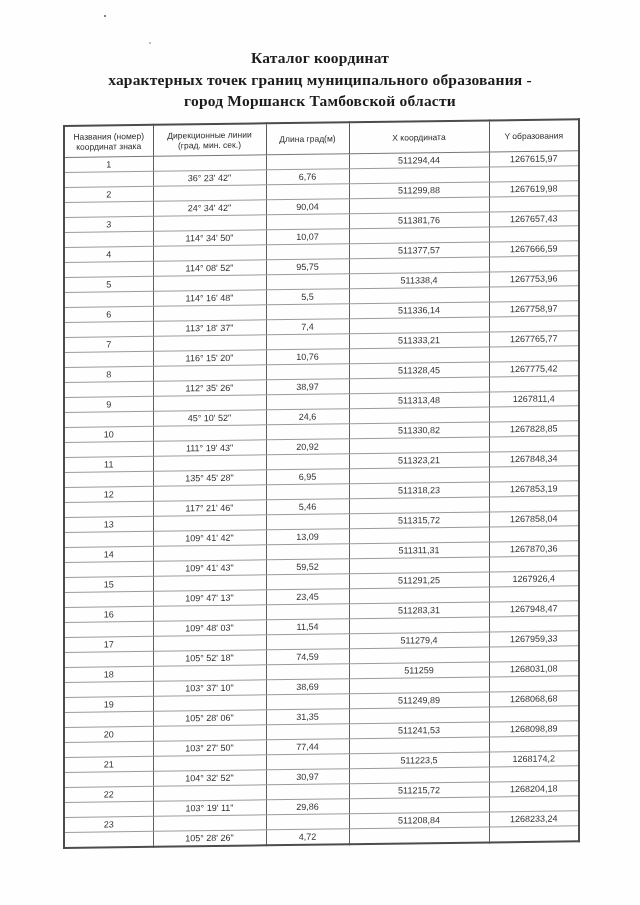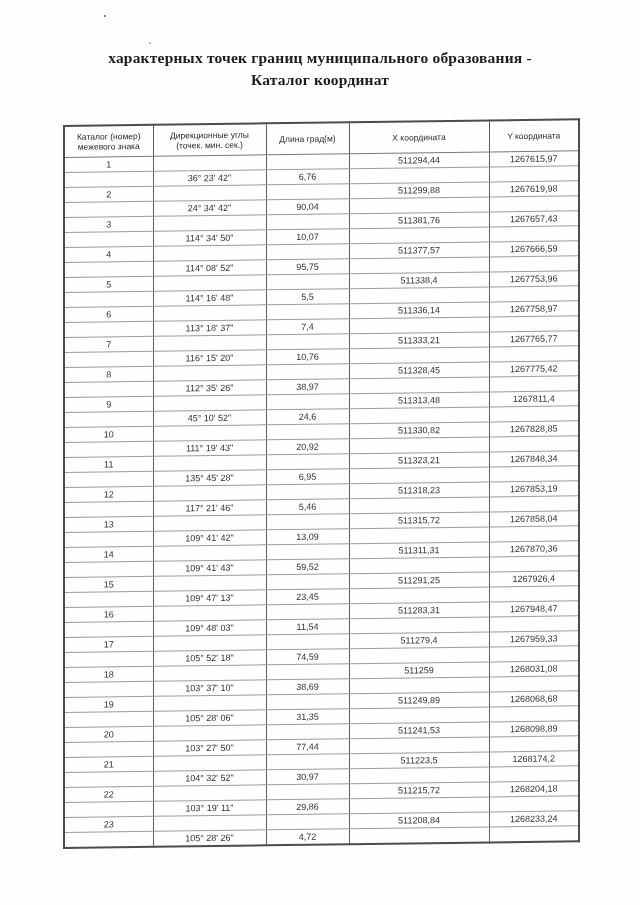--- a/index.html
+++ b/index.html
@@ -86,39 +86,40 @@
   }
 </style>
 </head>
 <body>
 
 <div class="page">
   <div class="speck s1"></div>
   <div class="speck s2"></div>
 
   <div class="title">
+    <div>Каталог координат</div>
     <div>характерных точек границ муниципального образования -</div>
-    <div>Каталог координат</div>
+    <div>город Моршанск Тамбовской области</div>
   </div>
 
   <table class="coords">
     <colgroup>
       <col class="c1">
         <col class="c2">
         <col class="c3">
         <col class="c4">
         <col class="c5">
     </colgroup>
     <thead>
       <tr>
-        <th>Каталог (номер) межевого знака</th>
-        <th>Дирекционные углы (точек. мин. сек.)</th>
+        <th>Названия (номер) координат знака</th>
+        <th>Дирекционные линии (град. мин. сек.)</th>
         <th>Длина град(м)</th>
         <th>X координата</th>
-        <th>Y координата</th>
+        <th>Y образования</th>
       </tr>
     </thead>
     <tbody id="coords-body">
   <tr>
     <td>1</td>
     <td></td>
     <td></td>
     <td>511294,44</td>
     <td>1267615,97</td>
   </tr>

